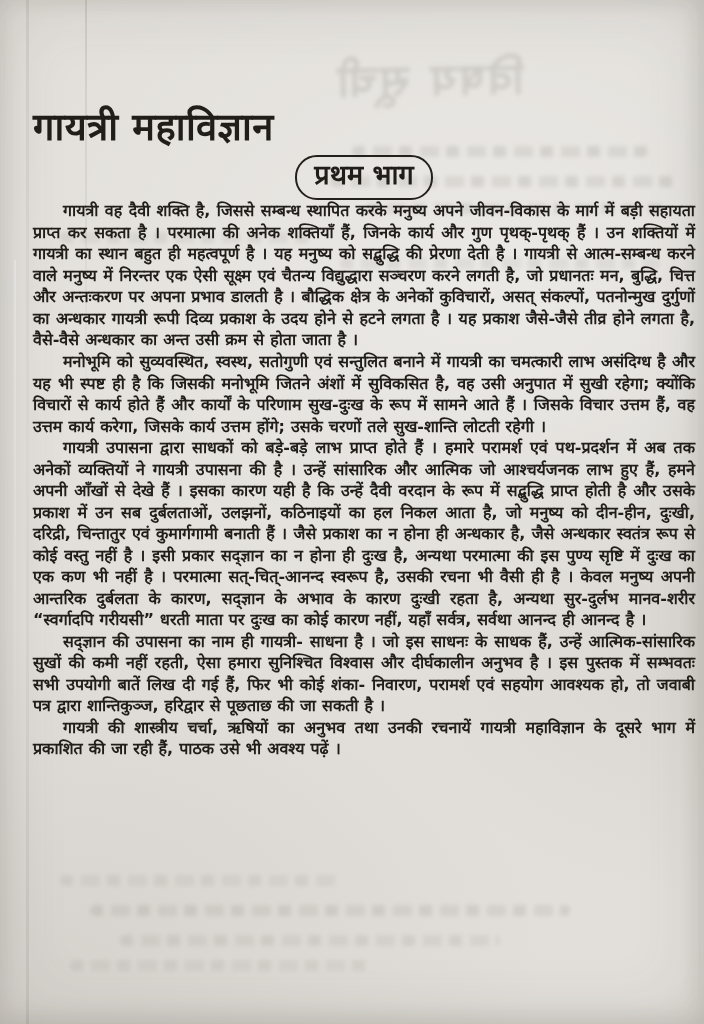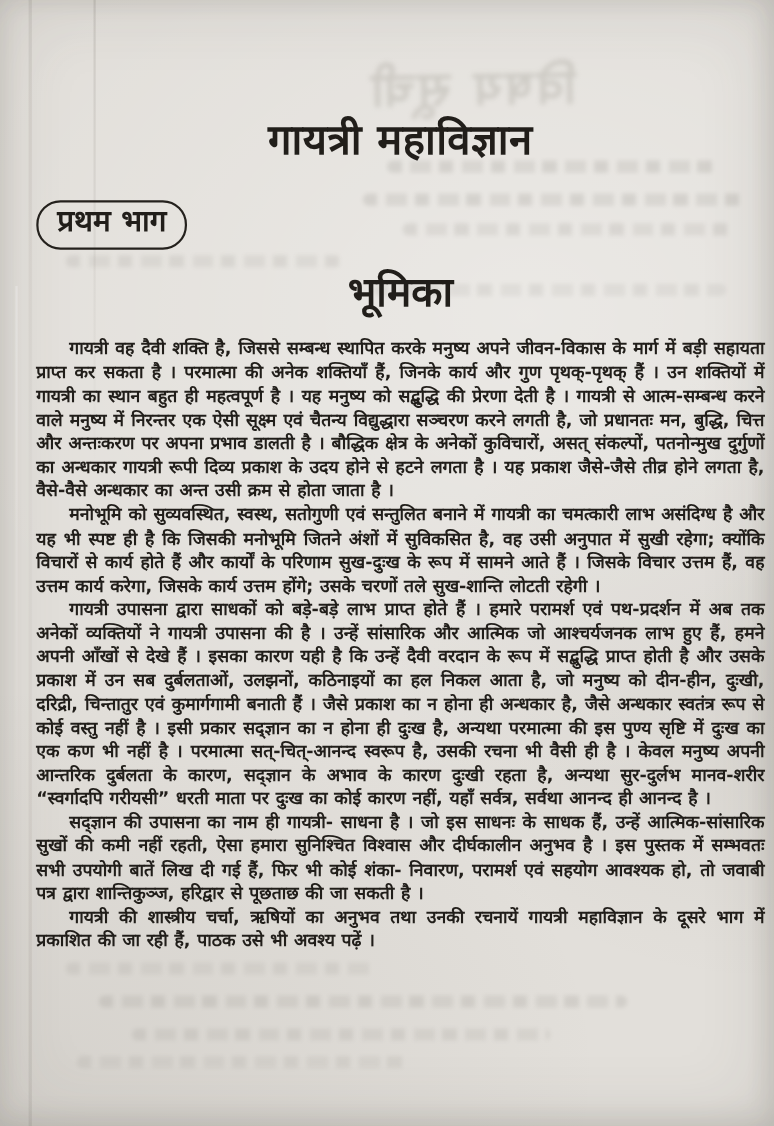--- a/index.html
+++ b/index.html
@@ -70,25 +70,24 @@
   .sm8 { top: 960px; left: 70px;  width: 300px; opacity:.28; }
   .sm9 { top: 875px; left: 60px;  width: 280px; opacity:.30; }
 
   
   .content {
     position: relative;
     padding: 0 9px 0 33px;
   }
   .book-title {
     margin: 0; padding-top: 99px;
-    text-align: center;
     font-size: 38px; font-weight: 700;
     letter-spacing: 0.5px;
   }
-  .badge-row { text-align: left; margin-top: 31px; }
+  .badge-row { text-align: center; margin-top: 4px; }
   .part-badge {
     display: inline-block;
     border: 2.5px solid #24211d;
     border-radius: 22px;
     padding: 2px 17px 7px 17px;
     font-size: 27px; font-weight: 700;
     line-height: 1.2;
   }
   .section-heading {
     margin: 11px 0 17px 0;
@@ -127,21 +126,20 @@
   <div class="crease v2"></div>
   <div class="crease v3"></div>
 
   <div class="content">
     <h1 class="book-title">गायत्री महाविज्ञान</h1>
 
     <div class="badge-row">
       <span class="part-badge">प्रथम भाग</span>
     </div>
 
-    <h2 class="section-heading">भूमिका</h2>
 
     <div class="body-text">
       <p>गायत्री वह दैवी शक्ति है, जिससे सम्बन्ध स्थापित करके मनुष्य अपने जीवन-विकास के मार्ग में बड़ी सहायता प्राप्त कर सकता है । परमात्मा की अनेक शक्तियाँ हैं, जिनके कार्य और गुण पृथक्-पृथक् हैं । उन शक्तियों में गायत्री का स्थान बहुत ही महत्वपूर्ण है । यह मनुष्य को सद्बुद्धि की प्रेरणा देती है । गायत्री से आत्म-सम्बन्ध करने वाले मनुष्य में निरन्तर एक ऐसी सूक्ष्म एवं चैतन्य विद्युद्धारा सञ्चरण करने लगती है, जो प्रधानतः मन, बुद्धि, चित्त और अन्तःकरण पर अपना प्रभाव डालती है । बौद्धिक क्षेत्र के अनेकों कुविचारों, असत् संकल्पों, पतनोन्मुख दुर्गुणों का अन्धकार गायत्री रूपी दिव्य प्रकाश के उदय होने से हटने लगता है । यह प्रकाश जैसे-जैसे तीव्र होने लगता है, वैसे-वैसे अन्धकार का अन्त उसी क्रम से होता जाता है ।</p>
       <p>मनोभूमि को सुव्यवस्थित, स्वस्थ, सतोगुणी एवं सन्तुलित बनाने में गायत्री का चमत्कारी लाभ असंदिग्ध है और यह भी स्पष्ट ही है कि जिसकी मनोभूमि जितने अंशों में सुविकसित है, वह उसी अनुपात में सुखी रहेगा; क्योंकि विचारों से कार्य होते हैं और कार्यों के परिणाम सुख-दुःख के रूप में सामने आते हैं । जिसके विचार उत्तम हैं, वह उत्तम कार्य करेगा, जिसके कार्य उत्तम होंगे; उसके चरणों तले सुख-शान्ति लोटती रहेगी ।</p>
       <p>गायत्री उपासना द्वारा साधकों को बड़े-बड़े लाभ प्राप्त होते हैं । हमारे परामर्श एवं पथ-प्रदर्शन में अब तक अनेकों व्यक्तियों ने गायत्री उपासना की है । उन्हें सांसारिक और आत्मिक जो आश्चर्यजनक लाभ हुए हैं, हमने अपनी आँखों से देखे हैं । इसका कारण यही है कि उन्हें दैवी वरदान के रूप में सद्बुद्धि प्राप्त होती है और उसके प्रकाश में उन सब दुर्बलताओं, उलझनों, कठिनाइयों का हल निकल आता है, जो मनुष्य को दीन-हीन, दुःखी, दरिद्री, चिन्तातुर एवं कुमार्गगामी बनाती हैं । जैसे प्रकाश का न होना ही अन्धकार है, जैसे अन्धकार स्वतंत्र रूप से कोई वस्तु नहीं है । इसी प्रकार सद्ज्ञान का न होना ही दुःख है, अन्यथा परमात्मा की इस पुण्य सृष्टि में दुःख का एक कण भी नहीं है । परमात्मा सत्-चित्-आनन्द स्वरूप है, उसकी रचना भी वैसी ही है । केवल मनुष्य अपनी आन्तरिक दुर्बलता के कारण, सद्ज्ञान के अभाव के कारण दुःखी रहता है, अन्यथा सुर-दुर्लभ मानव-शरीर “स्वर्गादपि गरीयसी” धरती माता पर दुःख का कोई कारण नहीं, यहाँ सर्वत्र, सर्वथा आनन्द ही आनन्द है ।</p>
       <p>सद्ज्ञान की उपासना का नाम ही गायत्री- साधना है । जो इस साधनः के साधक हैं, उन्हें आत्मिक-सांसारिक सुखों की कमी नहीं रहती, ऐसा हमारा सुनिश्चित विश्वास और दीर्घकालीन अनुभव है । इस पुस्तक में सम्भवतः सभी उपयोगी बातें लिख दी गई हैं, फिर भी कोई शंका- निवारण, परामर्श एवं सहयोग आवश्यक हो, तो जवाबी पत्र द्वारा शान्तिकुञ्ज, हरिद्वार से पूछताछ की जा सकती है ।</p>
       <p>गायत्री की शास्त्रीय चर्चा, ऋषियों का अनुभव तथा उनकी रचनायें गायत्री महाविज्ञान के दूसरे भाग में प्रकाशित की जा रही हैं, पाठक उसे भी अवश्य पढ़ें ।</p>
     </div>
 
   </div>

